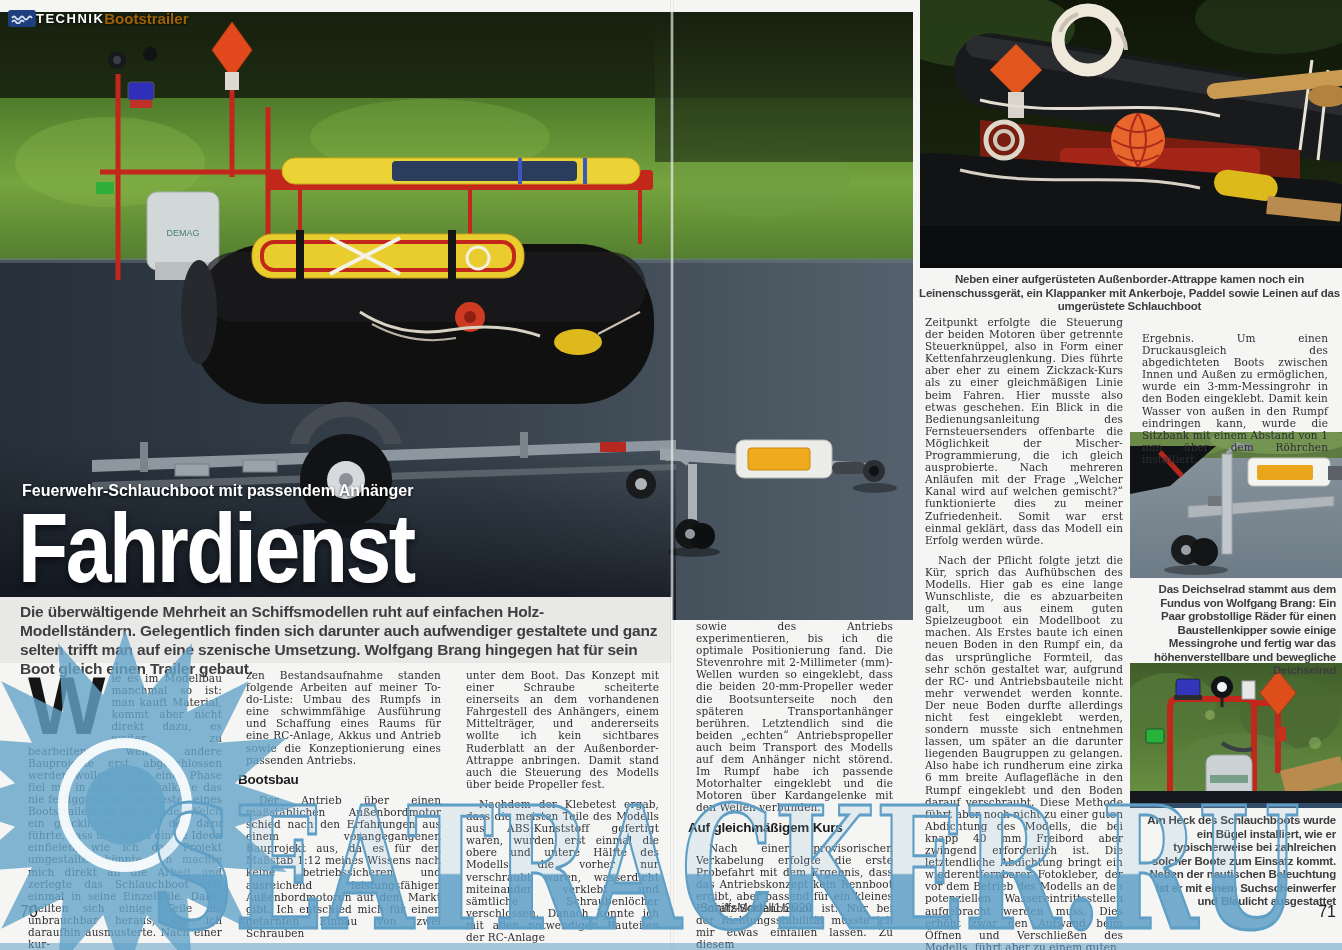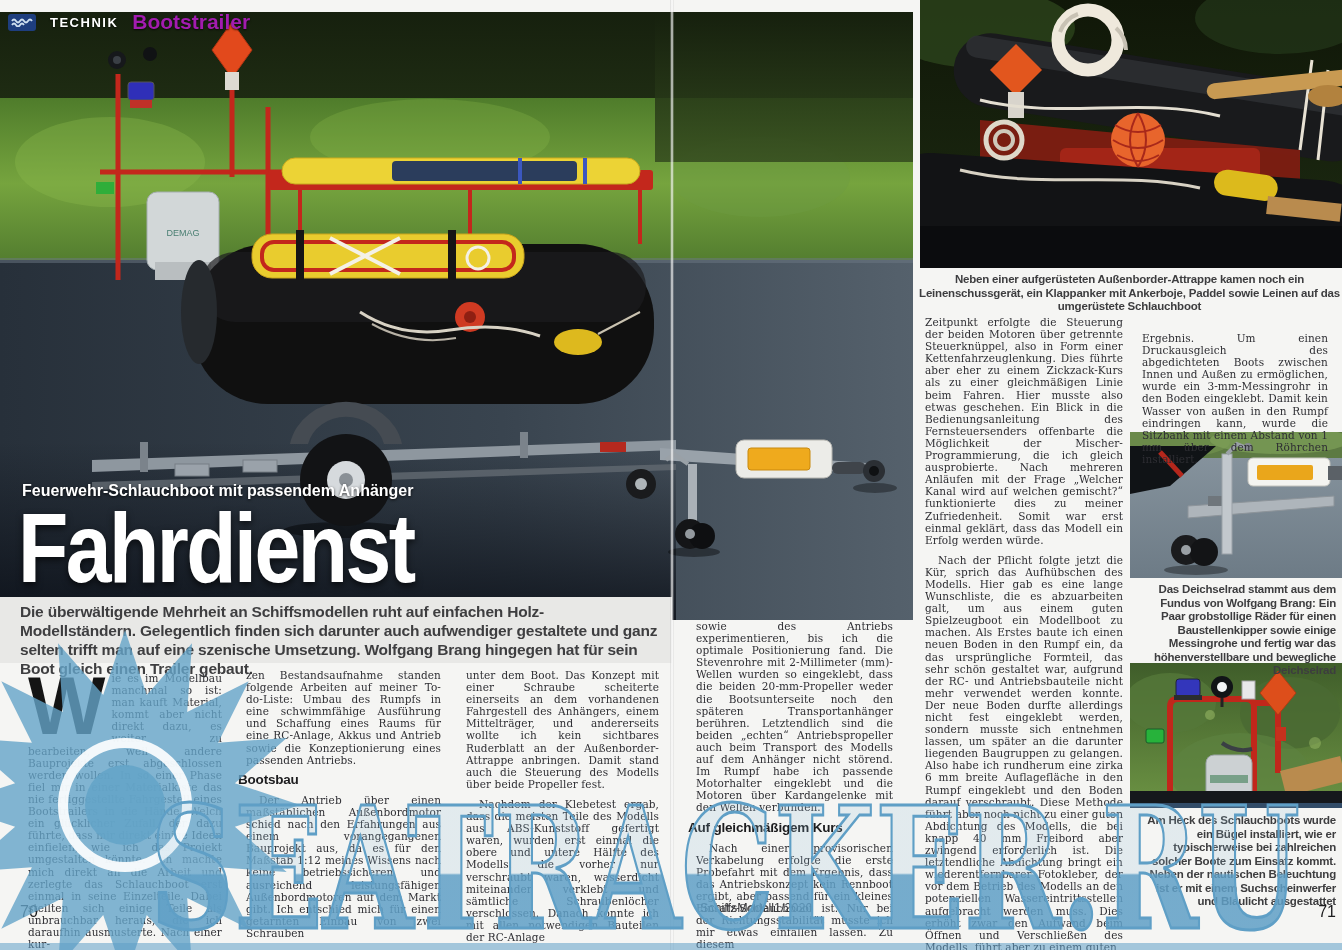--- a/index.html
+++ b/index.html
@@ -2,25 +2,25 @@
 <html lang="de"><head>
 <meta charset="utf-8">
 <style>
   html,body{margin:0;padding:0;background:#888;}
   .spread{position:relative;width:1342px;height:950px;background:#f5f5f3;overflow:hidden;
           font-family:"Liberation Sans",sans-serif;color:#2c2c30;}
   
   .photo{position:absolute;overflow:hidden;}
   .photo svg{display:block;}
   
-  .topbar{position:absolute;left:8px;top:10px;display:flex;align-items:center;gap:14px;z-index:6;}
+  .topbar{position:absolute;left:8px;top:10px;display:flex;align-items:center;gap:0;z-index:6;}
   .wavebox{width:28px;height:17px;background:#1e3e7e;border-radius:3px;display:flex;align-items:center;justify-content:center;}
   .wavebox svg{display:block;}
   .sec{color:#fff;font-weight:bold;font-size:13px;letter-spacing:1.5px;text-shadow:0 1px 2px rgba(0,0,0,.7);}
-  .topic{color:#a21caf;font-weight:bold;font-size:21px;text-shadow:0 1px 2px rgba(0,0,0,.7);}
+  .topic{color:#a16207;font-weight:bold;font-size:15px;text-shadow:0 1px 2px rgba(0,0,0,.7);}
   
   .kicker{position:absolute;left:22px;top:482px;font-size:16px;font-weight:bold;color:#fff;
           text-shadow:0 1px 3px rgba(0,0,0,.8);z-index:6;}
   .title{position:absolute;left:18px;top:492px;font-size:98px;font-weight:bold;color:#fff;
          letter-spacing:-3px;transform:scaleX(.84);transform-origin:left top;white-space:nowrap;
          text-shadow:0 3px 8px rgba(0,0,0,.65);z-index:6;}
   .credit{position:absolute;left:450px;top:548px;width:175px;text-align:right;color:#fff;font-weight:bold;
           font-size:13.5px;line-height:1.25;text-shadow:0 1px 3px rgba(0,0,0,.8);z-index:6;}
   
   .introband{position:absolute;left:0;top:597px;width:672px;height:66px;background:#e8e8e6;}

